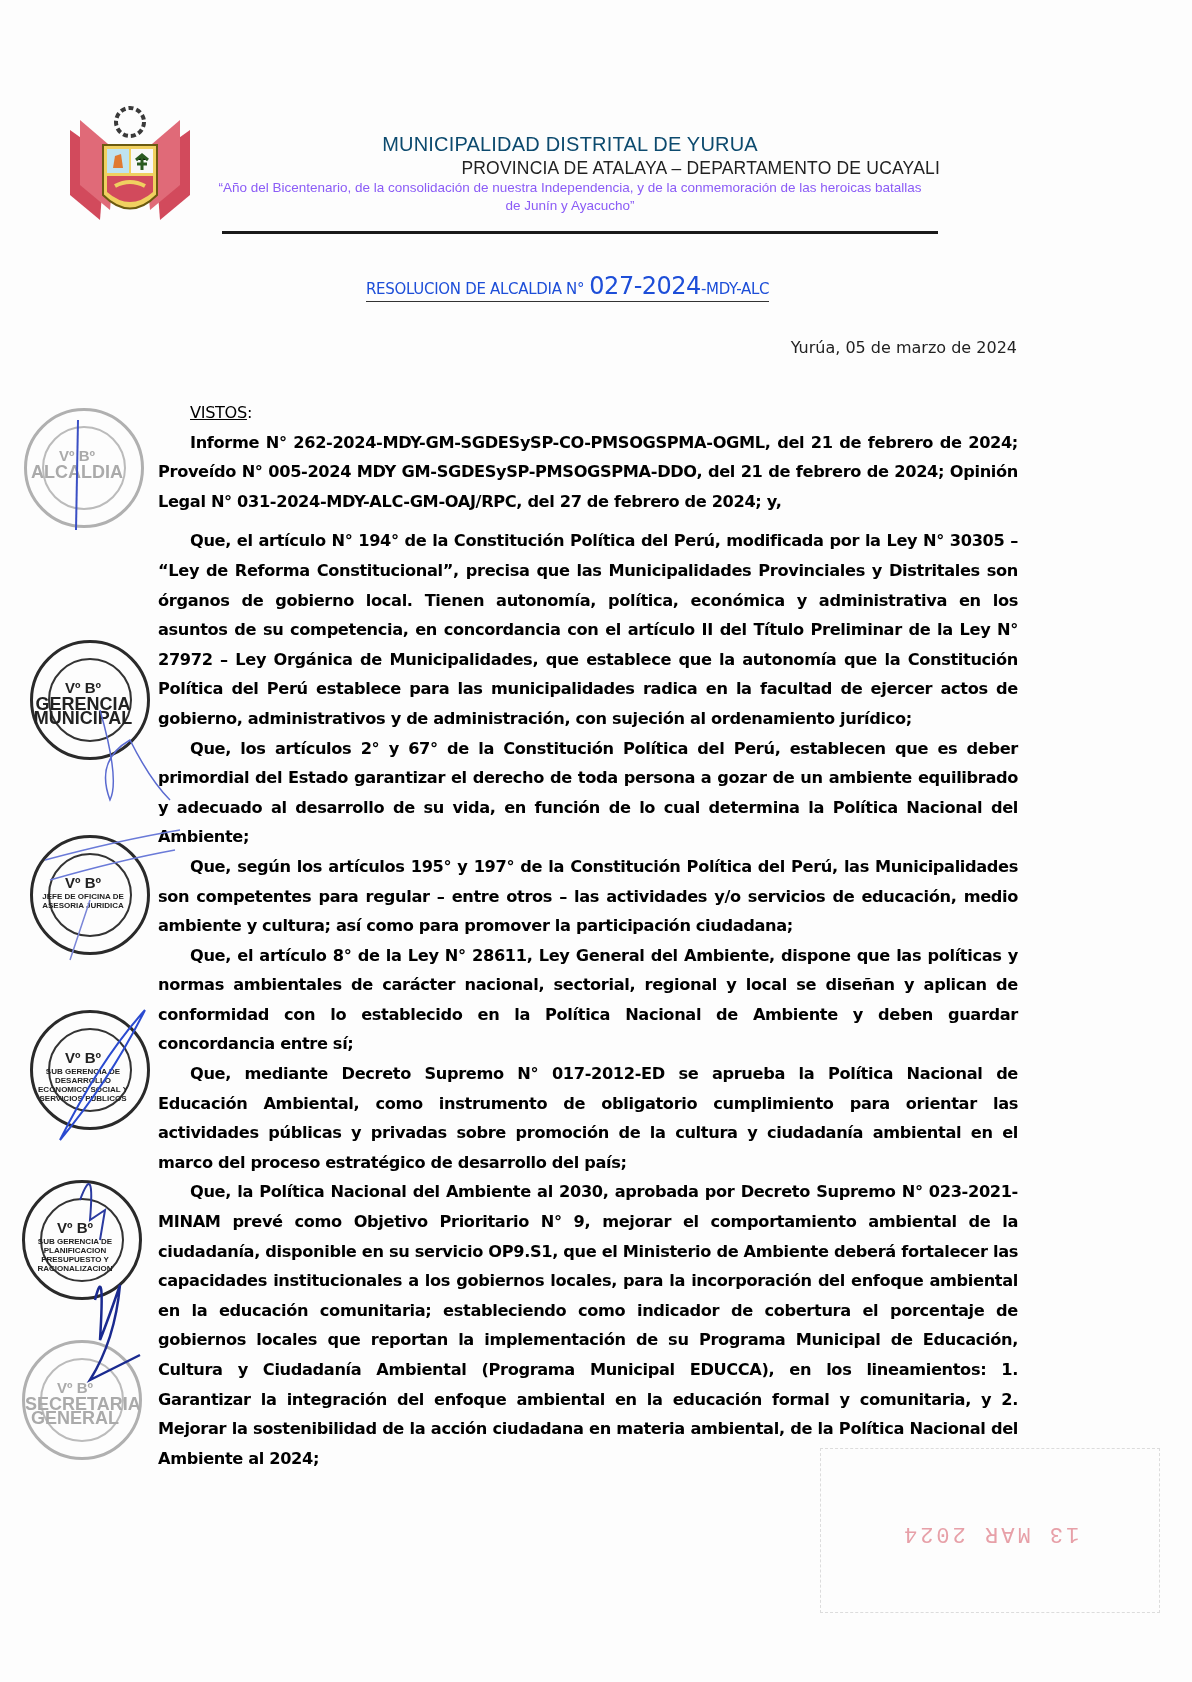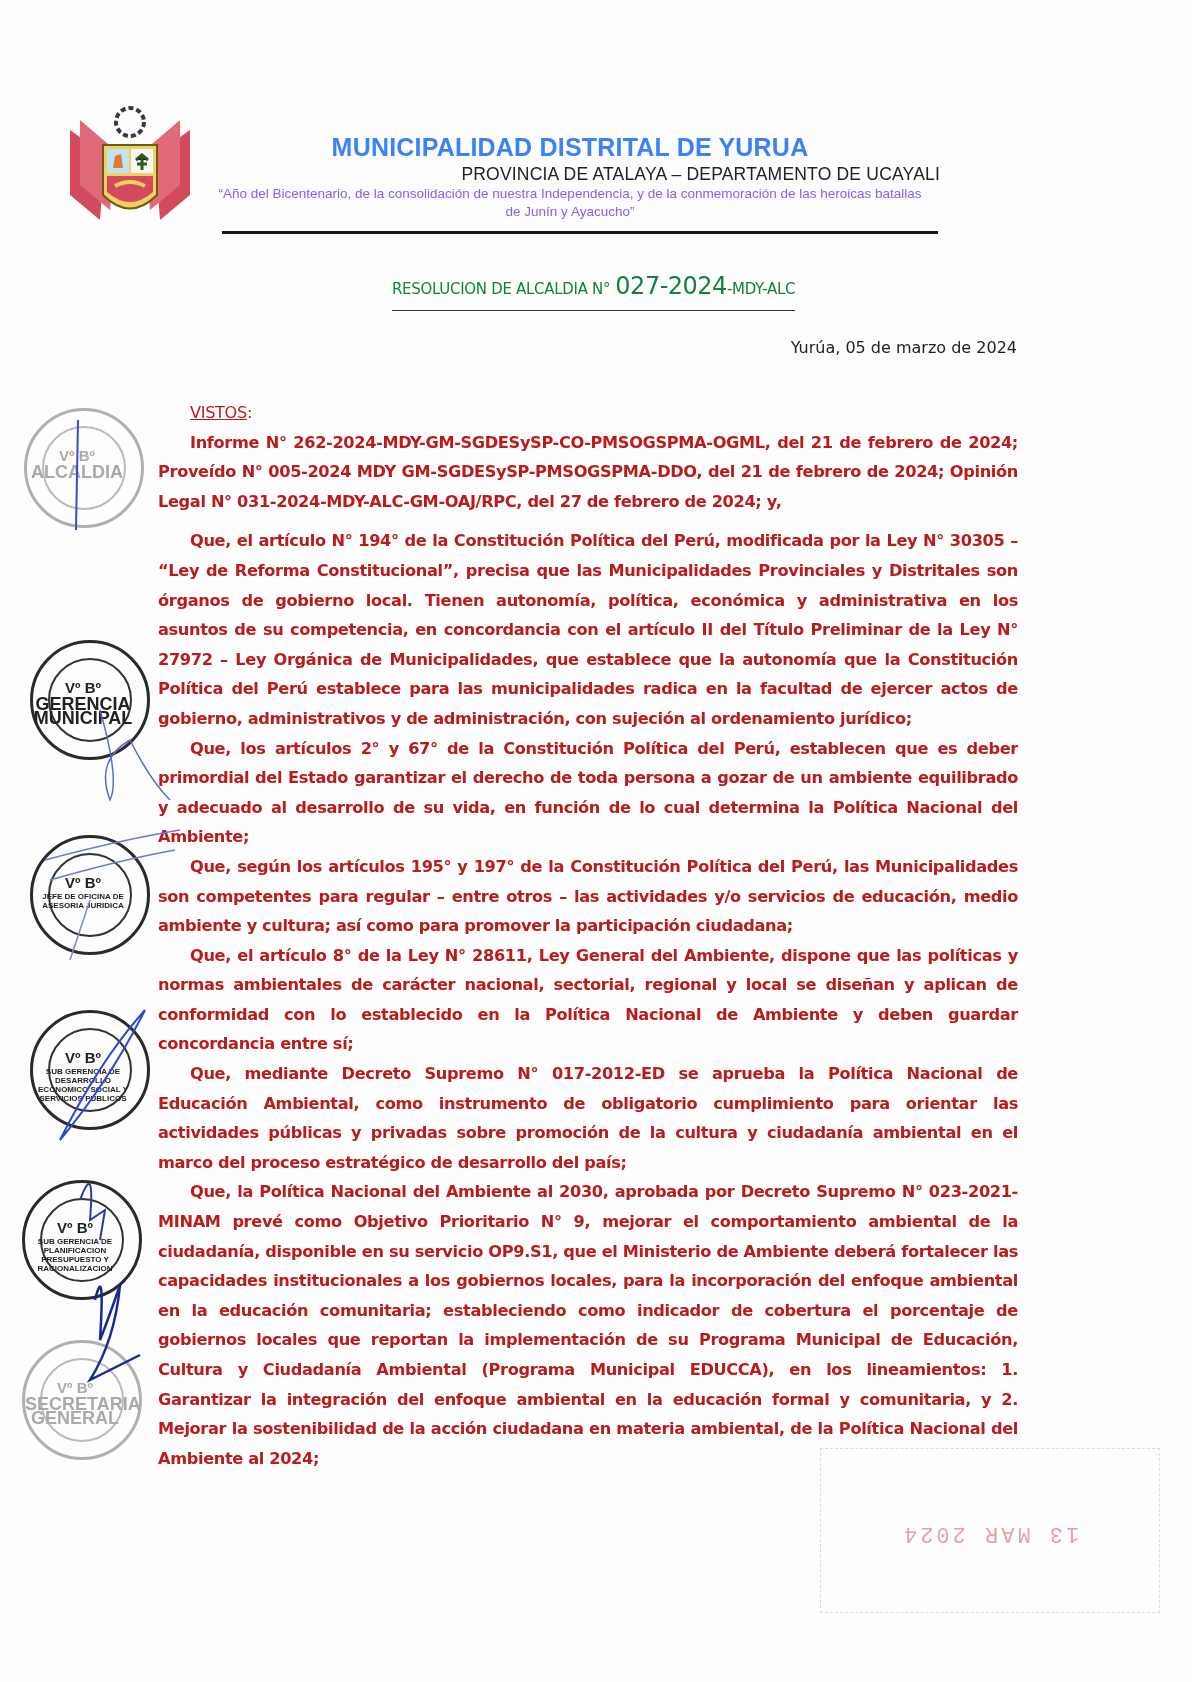--- a/index.html
+++ b/index.html
@@ -5,35 +5,35 @@
   * { box-sizing: border-box; margin: 0; padding: 0; }
   html, body { width: 1192px; height: 1682px; background: #ffffff; }
   body { position: relative; overflow: hidden; font-family: "Liberation Sans", sans-serif; color: #1e1e1e; }
 
   .page { position: absolute; left: 0; top: 0; width: 1192px; height: 1682px; background: #fdfdfd; }
 
   
   .crest { position: absolute; left: 65px; top: 100px; width: 130px; height: 125px; }
   .logo { position: absolute; left: 950px; top: 90px; width: 140px; height: 145px; }
   .hdr { position: absolute; left: 200px; top: 133px; width: 740px; text-align: center; }
-  .hdr-title { font-family: "Liberation Sans", sans-serif; font-weight: bold; font-size: 25px; letter-spacing: 0.2px; color: #3b82f6; }
+  .hdr-title { font-family: "Liberation Sans", sans-serif; font-weight: normal; font-size: 20px; letter-spacing: 0.2px; color: #0c4a6e; }
   .hdr-sub { font-family: "Liberation Sans", sans-serif; font-size: 17.5px; color: #222; margin-top: 2px; letter-spacing: 0.2px; text-align: right; }
   .hdr-motto { font-family: "Liberation Sans", sans-serif; font-size: 13.5px; color: #8b5cf6; line-height: 18px; padding: 0 10px; }
   .hdr-rule { position: absolute; left: 222px; top: 231px; width: 716px; height: 3px; background: #1a1a1a; }
 
   
-  .res-title { position: absolute; left: 392px; top: 272px; font-family: "DejaVu Sans", sans-serif; color: #15803d; border-bottom: 1.5px solid #333; padding-bottom: 10px; white-space: nowrap; }
+  .res-title { position: absolute; left: 366px; top: 272px; font-family: "DejaVu Sans", sans-serif; color: #1d4ed8; border-bottom: 1.5px solid #333; padding-bottom: 1px; white-space: nowrap; }
   .res-title .pre { font-size: 15px; letter-spacing: -0.3px; }
   .res-title .num { font-size: 24px; letter-spacing: -0.5px; }
   .res-title .suf { font-size: 15px; letter-spacing: -0.3px; }
 
   .date { position: absolute; right: 175px; top: 338px; font-family: "DejaVu Sans", sans-serif; font-size: 16px; color: #222; }
 
   
-  .body { position: absolute; left: 158px; top: 398px; width: 860px; font-family: "DejaVu Sans", sans-serif; font-size: 16.2px; line-height: 29.6px; color: #b91c1c; text-align: justify; letter-spacing: -0.35px; }
+  .body { position: absolute; left: 158px; top: 398px; width: 860px; font-family: "DejaVu Sans", sans-serif; font-size: 16.2px; line-height: 29.6px; color: #000000; text-align: justify; letter-spacing: -0.35px; }
   .section-h { margin-left: 32px; text-decoration: underline; display: inline-block; }
   .para { text-indent: 32px; font-weight: bold; }
   .gap { height: 10px; }
 
   
   .stamp { position: absolute; width: 120px; height: 120px; border-radius: 50%; border: 3px solid #2a2a2a; }
   .stamp.faint { border-color: #b0b0b0; }
   .stamp .inner { position: absolute; left: 15px; top: 15px; width: 84px; height: 84px; border-radius: 50%; border: 2px solid #333; }
   .stamp.faint .inner { border-color: #bbb; }
   .stamp .center { position: absolute; left: 0; top: 36px; width: 100px; text-align: center; font-family: "Liberation Sans", sans-serif; font-weight: bold; color: #222; }

